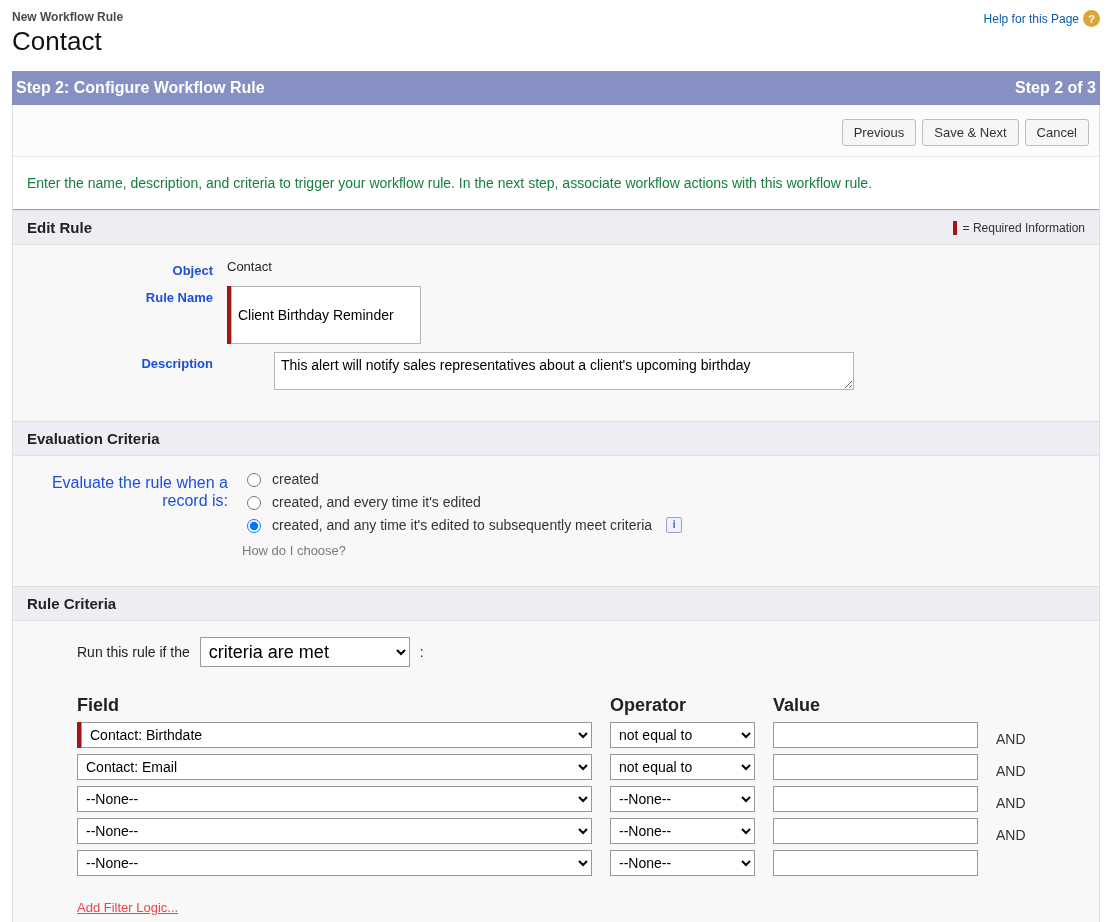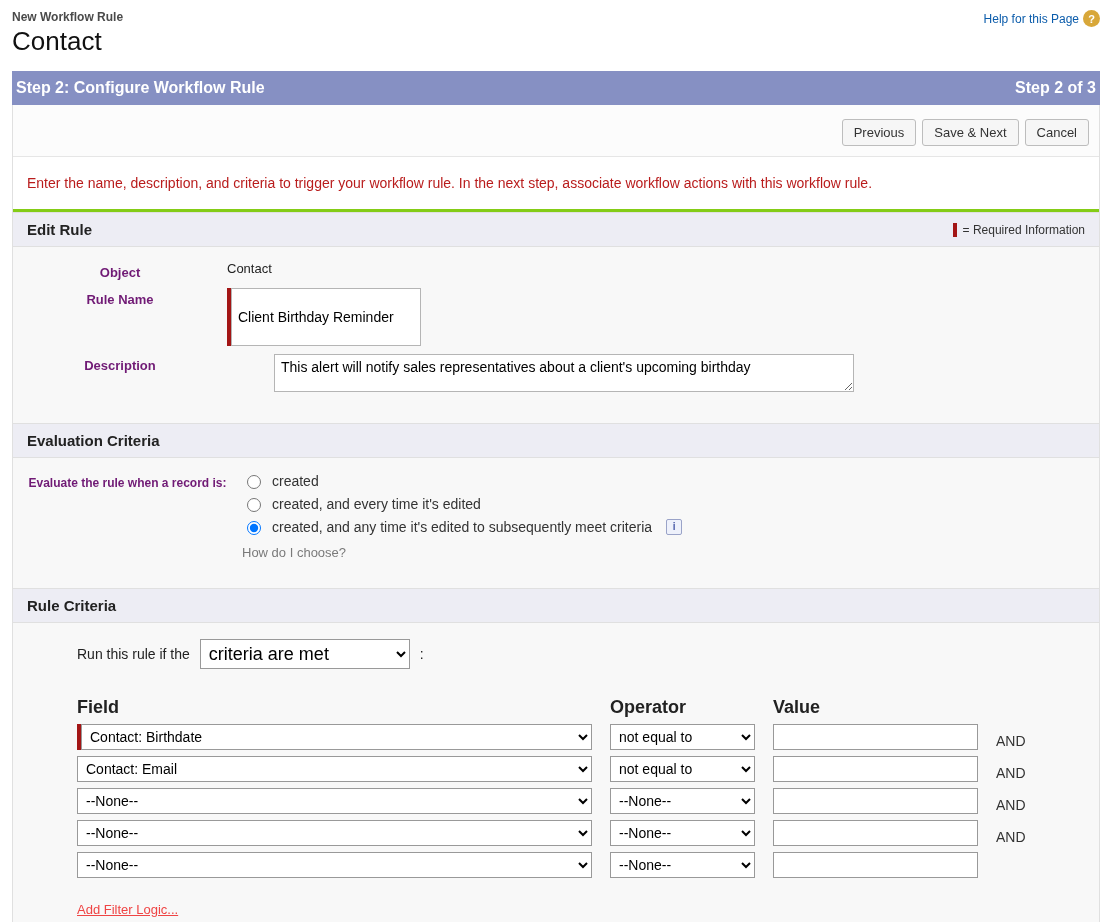--- a/index.html
+++ b/index.html
@@ -18,28 +18,28 @@
   .help-icon { width:17px; height:17px; border-radius:50%; background:#d8a739; color:#fff; display:inline-flex; align-items:center; justify-content:center; font-size:11px; font-weight:bold;}
   .step-bar { background:#8690c3; color:#fff; display:flex; justify-content:space-between; padding:8px 4px; font-size:16px; font-weight:bold; margin-top:14px;}
   .panel { border:1px solid #e0e0e0; border-top:none; background:#f7f7f7;}
   .btn-row { display:flex; justify-content:flex-end; gap:6px; padding:14px 10px 10px; background:#fcfcfc; border-bottom:1px solid #e6e6e6;}
   .btn-row.bottom { border-top:1px solid #e6e6e6; border-bottom:none; margin-top:18px;}
   button.std {
     background:#f6f6f6; border:1px solid #bdbdbd; border-radius:3px;
     padding:5px 11px; font-size:13px; color:#333; cursor:pointer;
     font-family:inherit;
   }
-  .instructions { padding:18px 14px; font-size:14px; color:#b91c1c; background:#fff; border-bottom:3px solid #84cc16;}
+  .instructions { padding:18px 14px; font-size:14px; color:#15803d; background:#fff; border-bottom:1px solid #84cc16;}
   .section-hdr { background:#ededf4; padding:8px 14px; font-size:15px; font-weight:bold; color:#222; display:flex; justify-content:space-between; align-items:center; border-top:1px solid #e0e0e0; border-bottom:1px solid #e0e0e0;}
   .req-note { font-size:12px; font-weight:normal; color:#333; display:flex; align-items:center; gap:6px;}
   .red-bar { display:inline-block; width:4px; height:14px; background:#a31515;}
   .form-area { padding:14px 14px 20px; background:#f8f8f8;}
   .form-row { display:flex; align-items:flex-start; margin-bottom:8px;}
-  .form-label { width:200px; text-align:center; padding-right:14px; font-weight:bold; color:#701a75; font-size:13px; padding-top:4px;}
-  .form-label.small { font-weight:bold; font-size:12px;}
+  .form-label { width:200px; text-align:right; padding-right:14px; font-weight:bold; color:#1d4ed8; font-size:13px; padding-top:4px;}
+  .form-label.small { font-weight:normal; font-size:16px;}
   .form-val { flex:1; }
   .rn-wrap { display:flex; align-items:stretch; }
   .req-stripe { width:4px; background:#a31515; }
   input[type=text].txt { border:1px solid #b5b5b5; padding:20px 6px; font-size:14px; font-family:inherit;}
   textarea.txt { border:1px solid #b5b5b5; padding:4px 6px; font-size:14px; width:580px; height:38px; font-family:inherit; resize:both;margin-left:47px;}
   .radio-row { display:flex; align-items:center; gap:8px; margin-bottom:6px; font-size:14px; color:#333;}
   input[type=radio]{ width:14px; height:14px; }
   .info-icon { display:inline-flex; width:16px;height:16px;border:1px solid #9aa3c8;background:#eef1fb;color:#4a5ca8;align-items:center;justify-content:center;font-size:10px;font-weight:bold;border-radius:2px;margin-left:6px; cursor:help;}
   .howchoose { color:#7a7a7a; font-size:13px; margin-top:10px; cursor:pointer;}
   .run-row { display:flex; align-items:center; gap:10px; padding:2px 0 0 50px; font-size:14px;}

